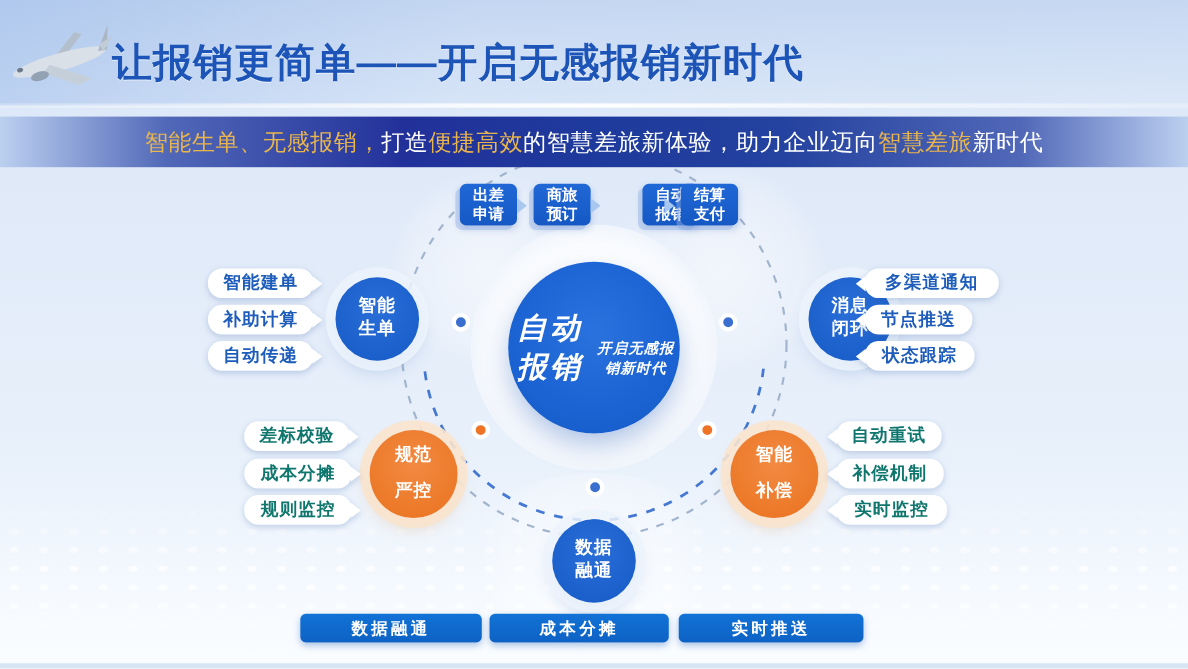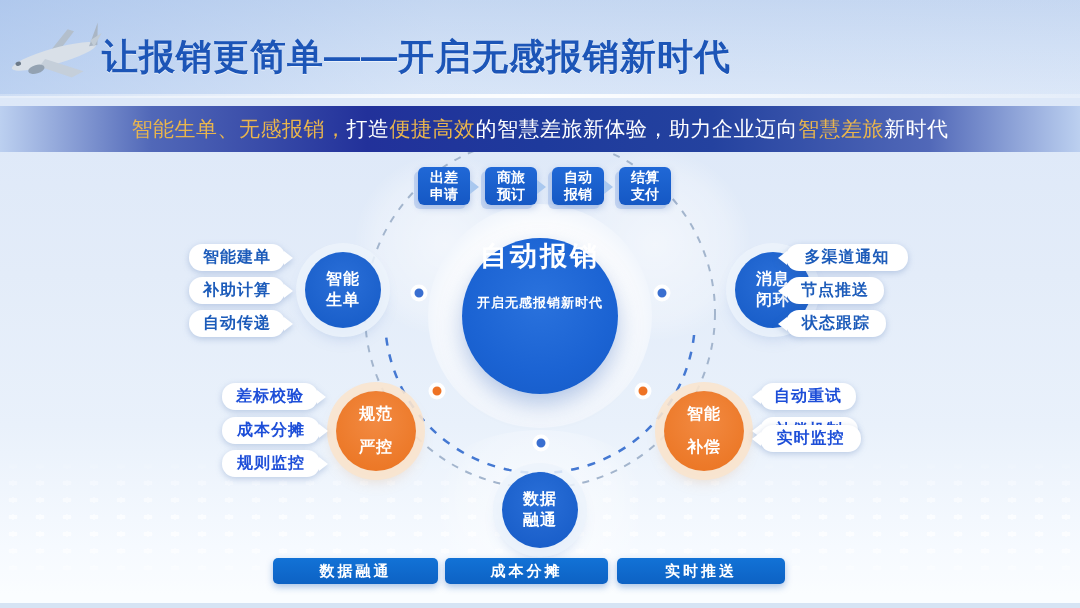--- a/index.html
+++ b/index.html
@@ -38,35 +38,35 @@
   .chev{position:absolute;width:0;height:0;z-index:4;
     border-left:9px solid #a9c8ef;border-top:7px solid transparent;border-bottom:7px solid transparent;}
   
   .rings{position:absolute;left:0;top:0;z-index:1;}
   
   .halo{position:absolute;left:428px;top:204px;width:224px;height:224px;border-radius:50%;z-index:2;
     background:radial-gradient(circle,#ffffff 52%,#f0f5fc 72%,rgba(238,244,252,0) 100%);}
   .center-circle{position:absolute;left:462px;top:238px;width:156px;height:156px;border-radius:50%;z-index:3;
     background:radial-gradient(circle at 50% 40%,#2a72dd 0%,#1b63d3 60%,#155ac6 100%);
     box-shadow:0 10px 24px rgba(21,80,180,.35);color:#fff;text-align:center;
-    display:flex;flex-direction:column;align-items:center;}
+    display:flex;flex-direction:row;align-items:center;justify-content:center;font-style:italic;}
   .center-title{font-size:27px;font-weight:800;letter-spacing:3px;}
   .center-sub{font-size:13px;font-weight:bold;letter-spacing:1px;margin-top:20px;}
   
   .node{position:absolute;border-radius:50%;z-index:3;color:#fff;font-weight:bold;font-size:16px;line-height:1.3;
     display:flex;flex-direction:column;align-items:center;justify-content:center;text-align:center;letter-spacing:1px;}
   .node.blue{background:radial-gradient(circle at 50% 38%,#2a6fd8,#1a5fca 75%);
     box-shadow:0 0 0 9px rgba(236,243,252,.85),0 8px 16px rgba(90,130,200,.35);}
   .node.orange{background:radial-gradient(circle at 50% 38%,#f28a42,#ec7827 75%);
     box-shadow:0 0 0 9px rgba(250,228,206,.9),0 8px 16px rgba(220,150,80,.35);gap:12px;}
   
   .pill{position:absolute;z-index:4;background:#fff;border-radius:13px;height:27px;
     display:flex;align-items:center;justify-content:center;font-weight:bold;font-size:16px;letter-spacing:1px;
     filter:drop-shadow(0 2px 3px rgba(60,100,170,.28));}
-  .pill.blue{color:#1d5cba;} .pill.dark{color:#1d4ed8;text-align:center;}
+  .pill.blue{color:#1d5cba;} .pill.dark{color:#0f766e;text-align:center;}
   .pill.tail-right::after{content:"";position:absolute;right:-8px;top:50%;transform:translateY(-50%);
     border-left:9px solid #fff;border-top:7px solid transparent;border-bottom:7px solid transparent;}
   .pill.tail-left::after{content:"";position:absolute;left:-8px;top:50%;transform:translateY(-50%);
     border-right:9px solid #fff;border-top:7px solid transparent;border-bottom:7px solid transparent;}
   
   .bbtn{position:absolute;top:558px;height:26px;z-index:4;border-radius:5px;
     background:linear-gradient(180deg,#1272d6,#0d62c4);color:#fff;font-weight:bold;font-size:15px;letter-spacing:3px;
     display:flex;align-items:center;justify-content:center;box-shadow:0 3px 7px rgba(20,90,180,.35);}
 </style>
 </head>
@@ -128,21 +128,21 @@
   <div class="fbox" style="left:418px;top:167px;">
     <span>出差</span>
     <span>申请</span>
   </div>
   <div class="chev" style="left:470px;top:180px;"></div>
   <div class="fbox" style="left:485px;top:167px;justify-content:center;">
     <span>商旅</span>
     <span>预订</span>
   </div>
   <div class="chev" style="left:537px;top:180px;"></div>
-  <div class="fbox" style="left:552px;top:167px;">
+  <div class="fbox" style="left:584px;top:167px;">
     <span>自动</span>
     <span>报销</span>
   </div>
   <div class="chev" style="left:604px;top:180px;"></div>
   <div class="fbox" style="left:619px;top:167px;">
     <span>结算</span>
     <span>支付</span>
   </div>
 
   <div class="halo"></div>
@@ -179,19 +179,19 @@
   <div class="pill blue tail-left" style="left:786px;top:244px;width:122px;">多渠道通知</div>
   <div class="pill blue tail-left" style="left:786px;top:277px;width:98px;">节点推送</div>
   <div class="pill blue tail-left" style="left:786px;top:310px;width:100px;">状态跟踪</div>
 
   <div class="pill dark tail-right" style="left:222px;top:383px;width:96px;">差标校验</div>
   <div class="pill dark tail-right" style="left:222px;top:417px;width:98px;">成本分摊</div>
   <div class="pill dark tail-right" style="left:222px;top:450px;width:98px;">规则监控</div>
 
   <div class="pill dark tail-left" style="left:760px;top:383px;width:96px;">自动重试</div>
   <div class="pill dark tail-left" style="left:760px;top:417px;width:98px;">补偿机制</div>
-  <div class="pill dark tail-left" style="left:760px;top:425px;width:101px;">实时监控</div>
+  <div class="pill dark tail-left" style="left:760px;top:450px;width:101px;">实时监控</div>
 
   <div class="bbtn" style="left:273px;width:165px;">数据融通</div>
   <div class="bbtn" style="left:445px;width:163px;">成本分摊</div>
   <div class="bbtn" style="left:617px;width:168px;">实时推送</div>
 
 </div>
 
 </body></html>

